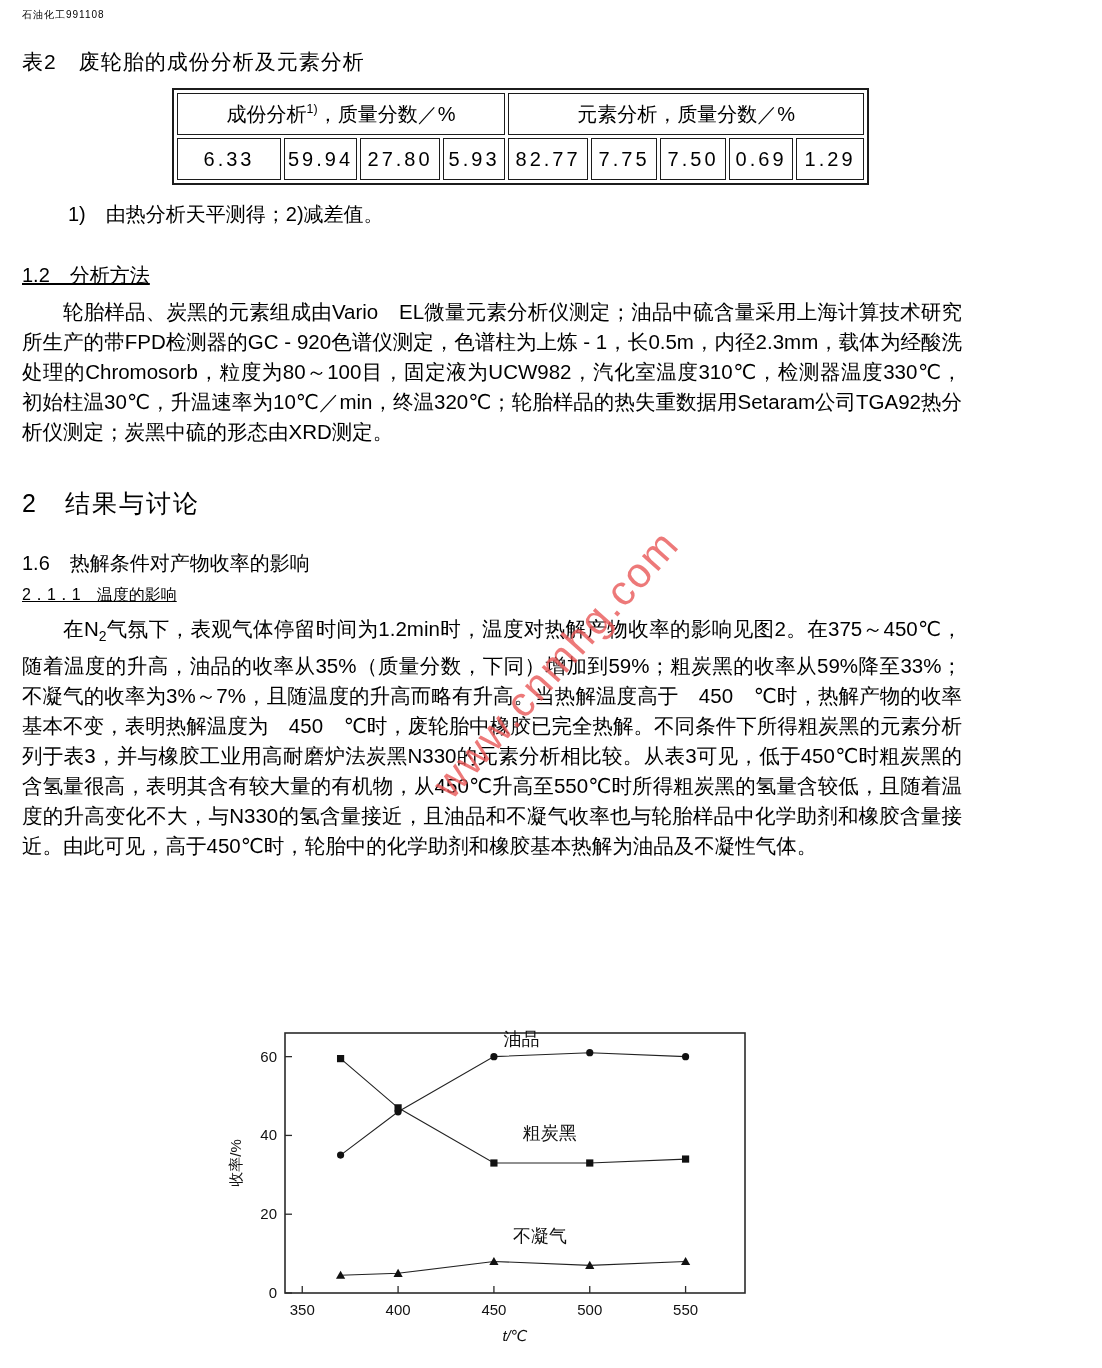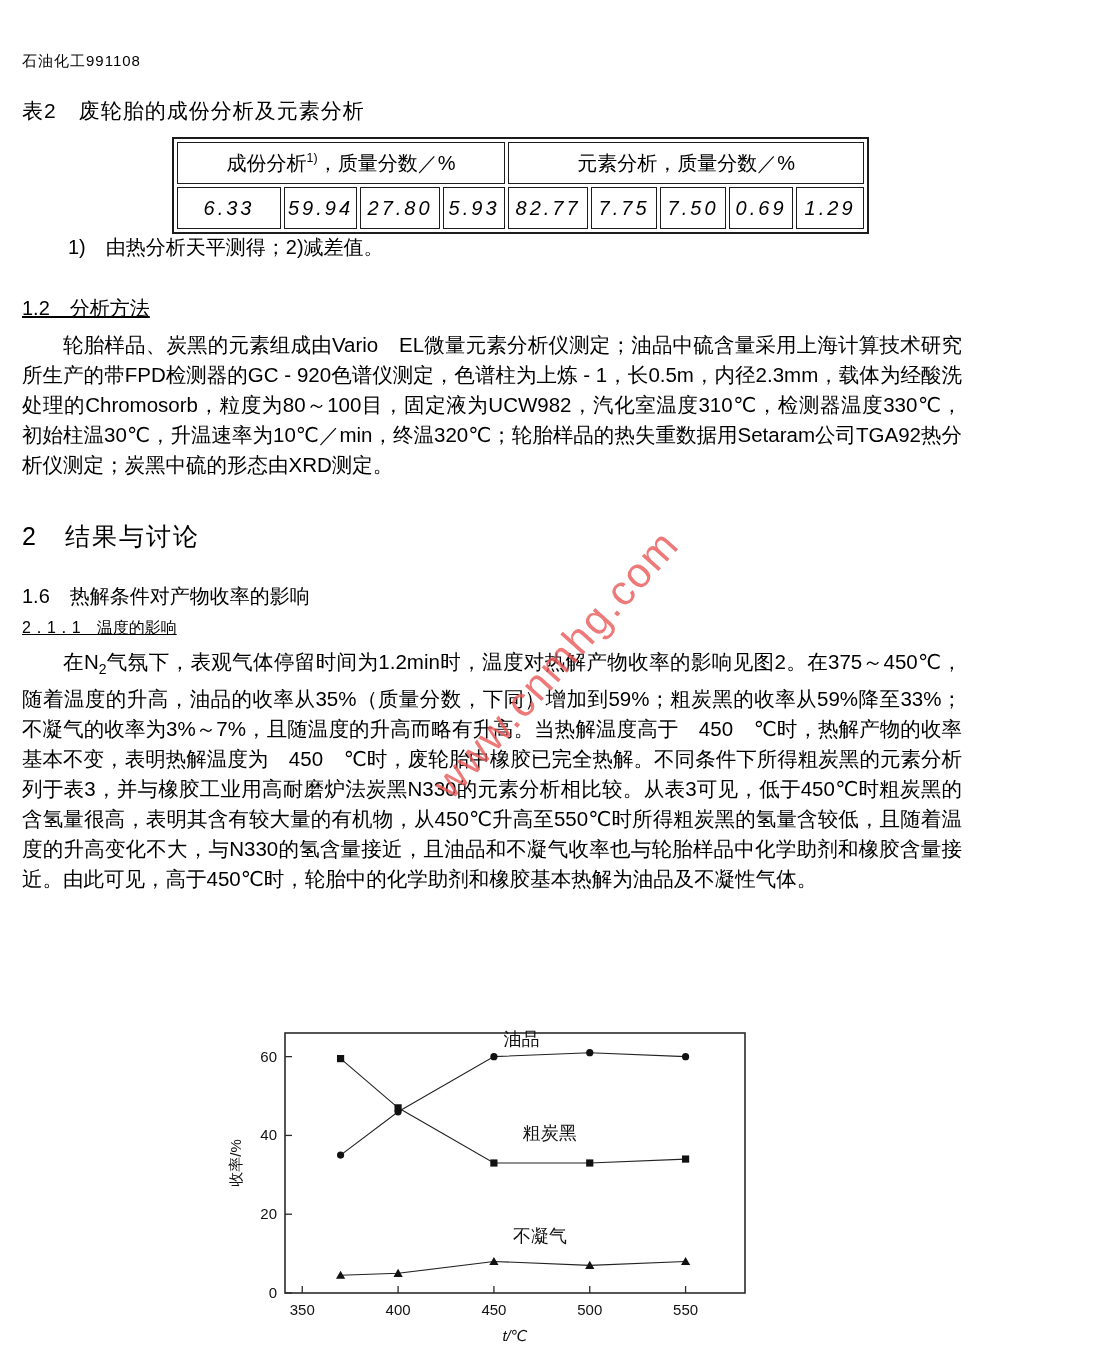--- a/index.html
+++ b/index.html
@@ -2,34 +2,34 @@
 <html><head>
 <meta charset="utf-8">
 <style>
   html,body{margin:0;padding:0;}
   body{
     width:1102px;height:1368px;background:#ffffff;color:#000;
     font-family:"Liberation Sans","DejaVu Sans",sans-serif;
     position:relative;overflow:hidden;
   }
   .content{padding:8px 140px 0 22px;position:relative;}
-  .doc-header{font-size:15px;letter-spacing:1px;margin-top:44px;}
+  .doc-header{font-size:10px;letter-spacing:1px;}
   .table-title{text-align:left;font-size:21px;margin-top:26px;letter-spacing:1px;}
   table.comp{
     border-collapse:separate;border-spacing:3px;border:2px solid #1c1c1c;
     margin:12px 0 0 150px;table-layout:fixed;background:#fff;
   }
   table.comp td{
     border:1.6px solid #1c1c1c;text-align:center;font-size:20px;
     height:36px;padding:2px 3px;overflow:hidden;white-space:nowrap;
   }
-  table.comp tr.values td{letter-spacing:3px;font-style:italic;}
+  table.comp tr.values td{letter-spacing:3px;}
   sup{font-size:0.62em;vertical-align:super;}
   sub{font-size:0.68em;vertical-align:sub;}
-  .footnote{padding-left:46px;font-size:20px;}
+  .footnote{margin-top:16px;padding-left:46px;font-size:20px;}
   .sec{font-size:20px;margin-top:34px;text-decoration:underline;}
   .sec2{font-size:25px;margin-top:40px;font-weight:500;letter-spacing:2px;}
   .sec-sub{font-size:20px;margin-top:30px;}
   .sec-subsub{font-size:16px;margin-top:8px;text-decoration:underline;}
   p.bodytext{font-size:20.5px;line-height:30px;margin:8px 0 0 0;text-align:justify;}
   .indent{text-indent:2em;}
   .watermark{
     position:absolute;left:380px;top:640px;width:352px;text-align:center;
     transform:rotate(-48deg);transform-origin:center;
     font-size:42px;letter-spacing:2px;font-weight:500;

